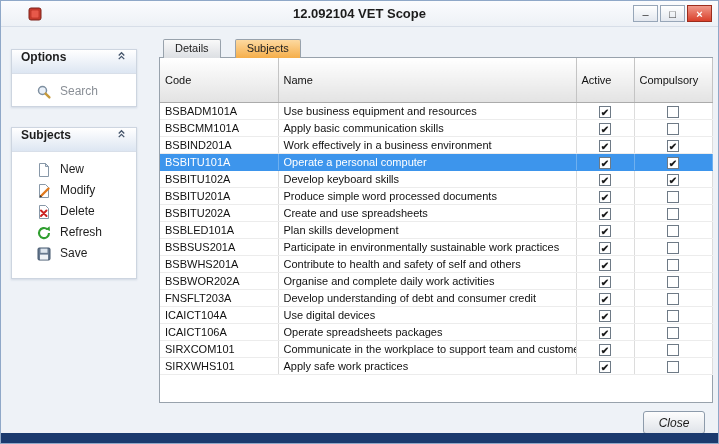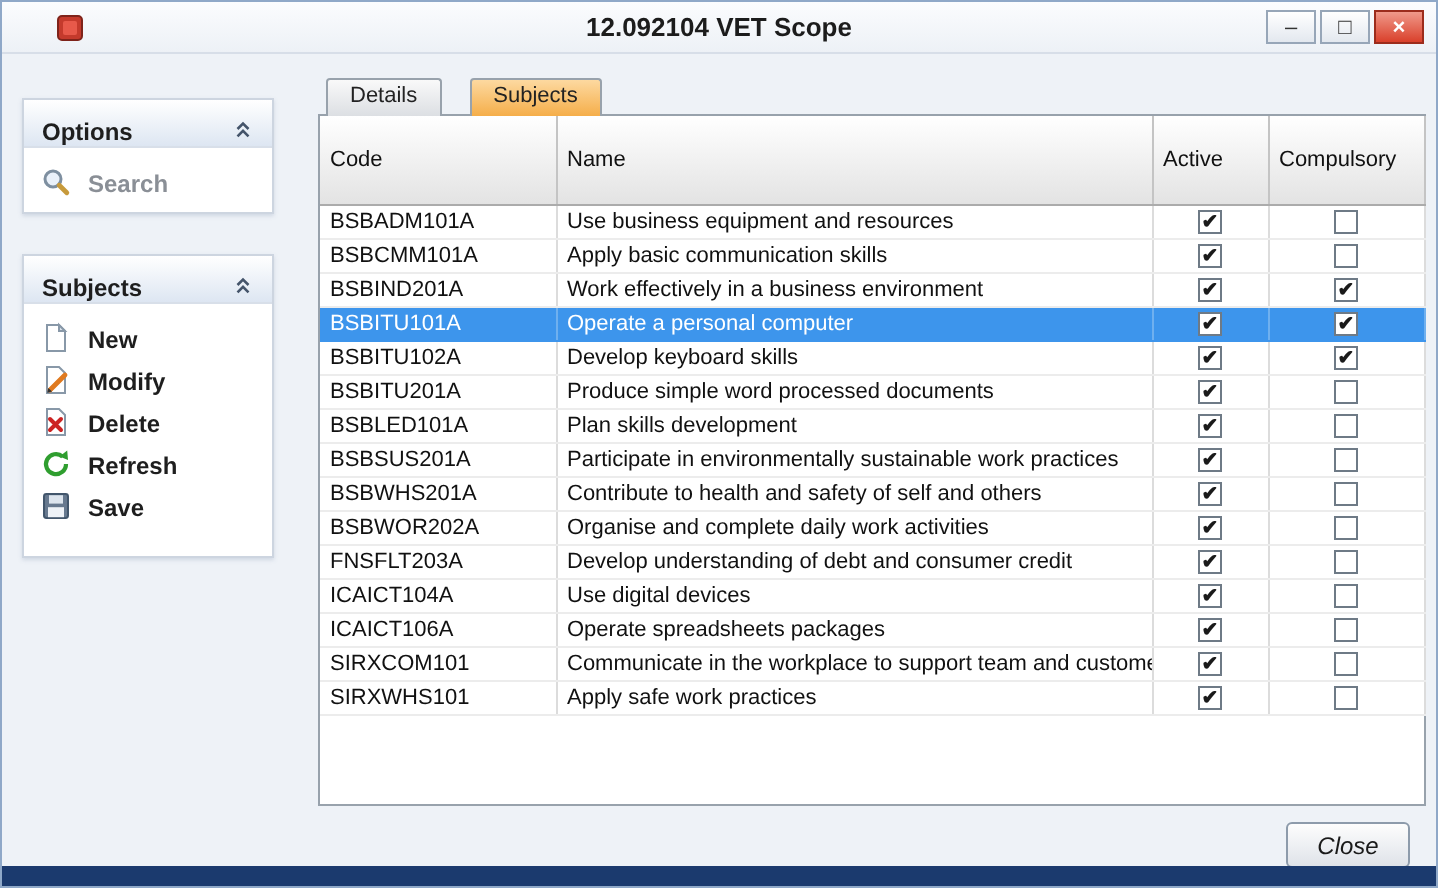--- a/index.html
+++ b/index.html
@@ -18,25 +18,25 @@
     font-family:"Liberation Sans",sans-serif; cursor:default; }
   .win-btn.close { background:linear-gradient(var(--close_btn_top),var(--close_btn_bottom));
     border-color:#9c2c1c; color:#fff; font-weight:bold; }
 
   
   .sidebar-panel { position:absolute; left:10px; width:126px; background:#ffffff;
     border:1px solid #cdd5e0; box-shadow:0 1px 2px rgba(120,140,170,.25); }
   .panel-options  { top:48px;  height:58px; }
   .panel-subjects { top:126px; height:152px; }
   .panel-header { height:24px; background:linear-gradient(#ffffff,#dde6f2);
-    border-bottom:1px solid #d8dfe9; display:flex; align-items:flex-end; justify-content:space-between;
+    border-bottom:1px solid #d8dfe9; display:flex; align-items:flex-start; justify-content:space-between;
     padding:0 9px; font-weight:bold; font-size:12px; color:#1e1e1e; cursor:pointer; }
   .panel-body { padding-top:7px; }
-  .side-item { display:flex; align-items:flex-end; gap:8px; padding:3px 8px; height:21px;
-    font-size:12px; color:#1e1e1e; cursor:pointer; white-space:nowrap;font-weight:bold; }
+  .side-item { display:flex; align-items:flex-start; gap:8px; padding:3px 24px; height:21px;
+    font-size:12px; color:#1e1e1e; cursor:pointer; white-space:nowrap; }
   .side-item .ico { width:16px; height:16px; flex:0 0 16px; }
   .side-item.dim { color:#8a8f96; }
 
   
   .tabstrip { position:absolute; left:162px; top:38px; height:19px; display:flex; z-index:2; }
   .tab { padding:2px 11px 0; font-size:11px; color:#222; height:19px;
     border:1px solid #98a2ac; border-bottom:none; border-radius:2px 2px 0 0; margin-right:14px;
     background:linear-gradient(#f9f9f9,#dcdfe3); cursor:pointer; }
   .tab.active { background:linear-gradient(var(--tab_active_top),var(--tab_active_bottom)); font-weight:normal; }
 
@@ -216,20 +216,26 @@
             <td class="center"><span class="checkbox">✔</span></td>
             <td class="center"><span class="checkbox">✔</span></td>
           </tr>
           <tr>
             <td>BSBITU201A</td>
             <td>Produce simple word processed documents</td>
             <td class="center"><span class="checkbox">✔</span></td>
             <td class="center"><span class="checkbox"></span></td>
           </tr>
           <tr>
+            <td>BSBITU202A</td>
+            <td>Create and use spreadsheets</td>
+            <td class="center"><span class="checkbox">✔</span></td>
+            <td class="center"><span class="checkbox"></span></td>
+          </tr>
+          <tr>
             <td>BSBLED101A</td>
             <td>Plan skills development</td>
             <td class="center"><span class="checkbox">✔</span></td>
             <td class="center"><span class="checkbox"></span></td>
           </tr>
           <tr>
             <td>BSBSUS201A</td>
             <td>Participate in environmentally sustainable work practices</td>
             <td class="center"><span class="checkbox">✔</span></td>
             <td class="center"><span class="checkbox"></span></td>

